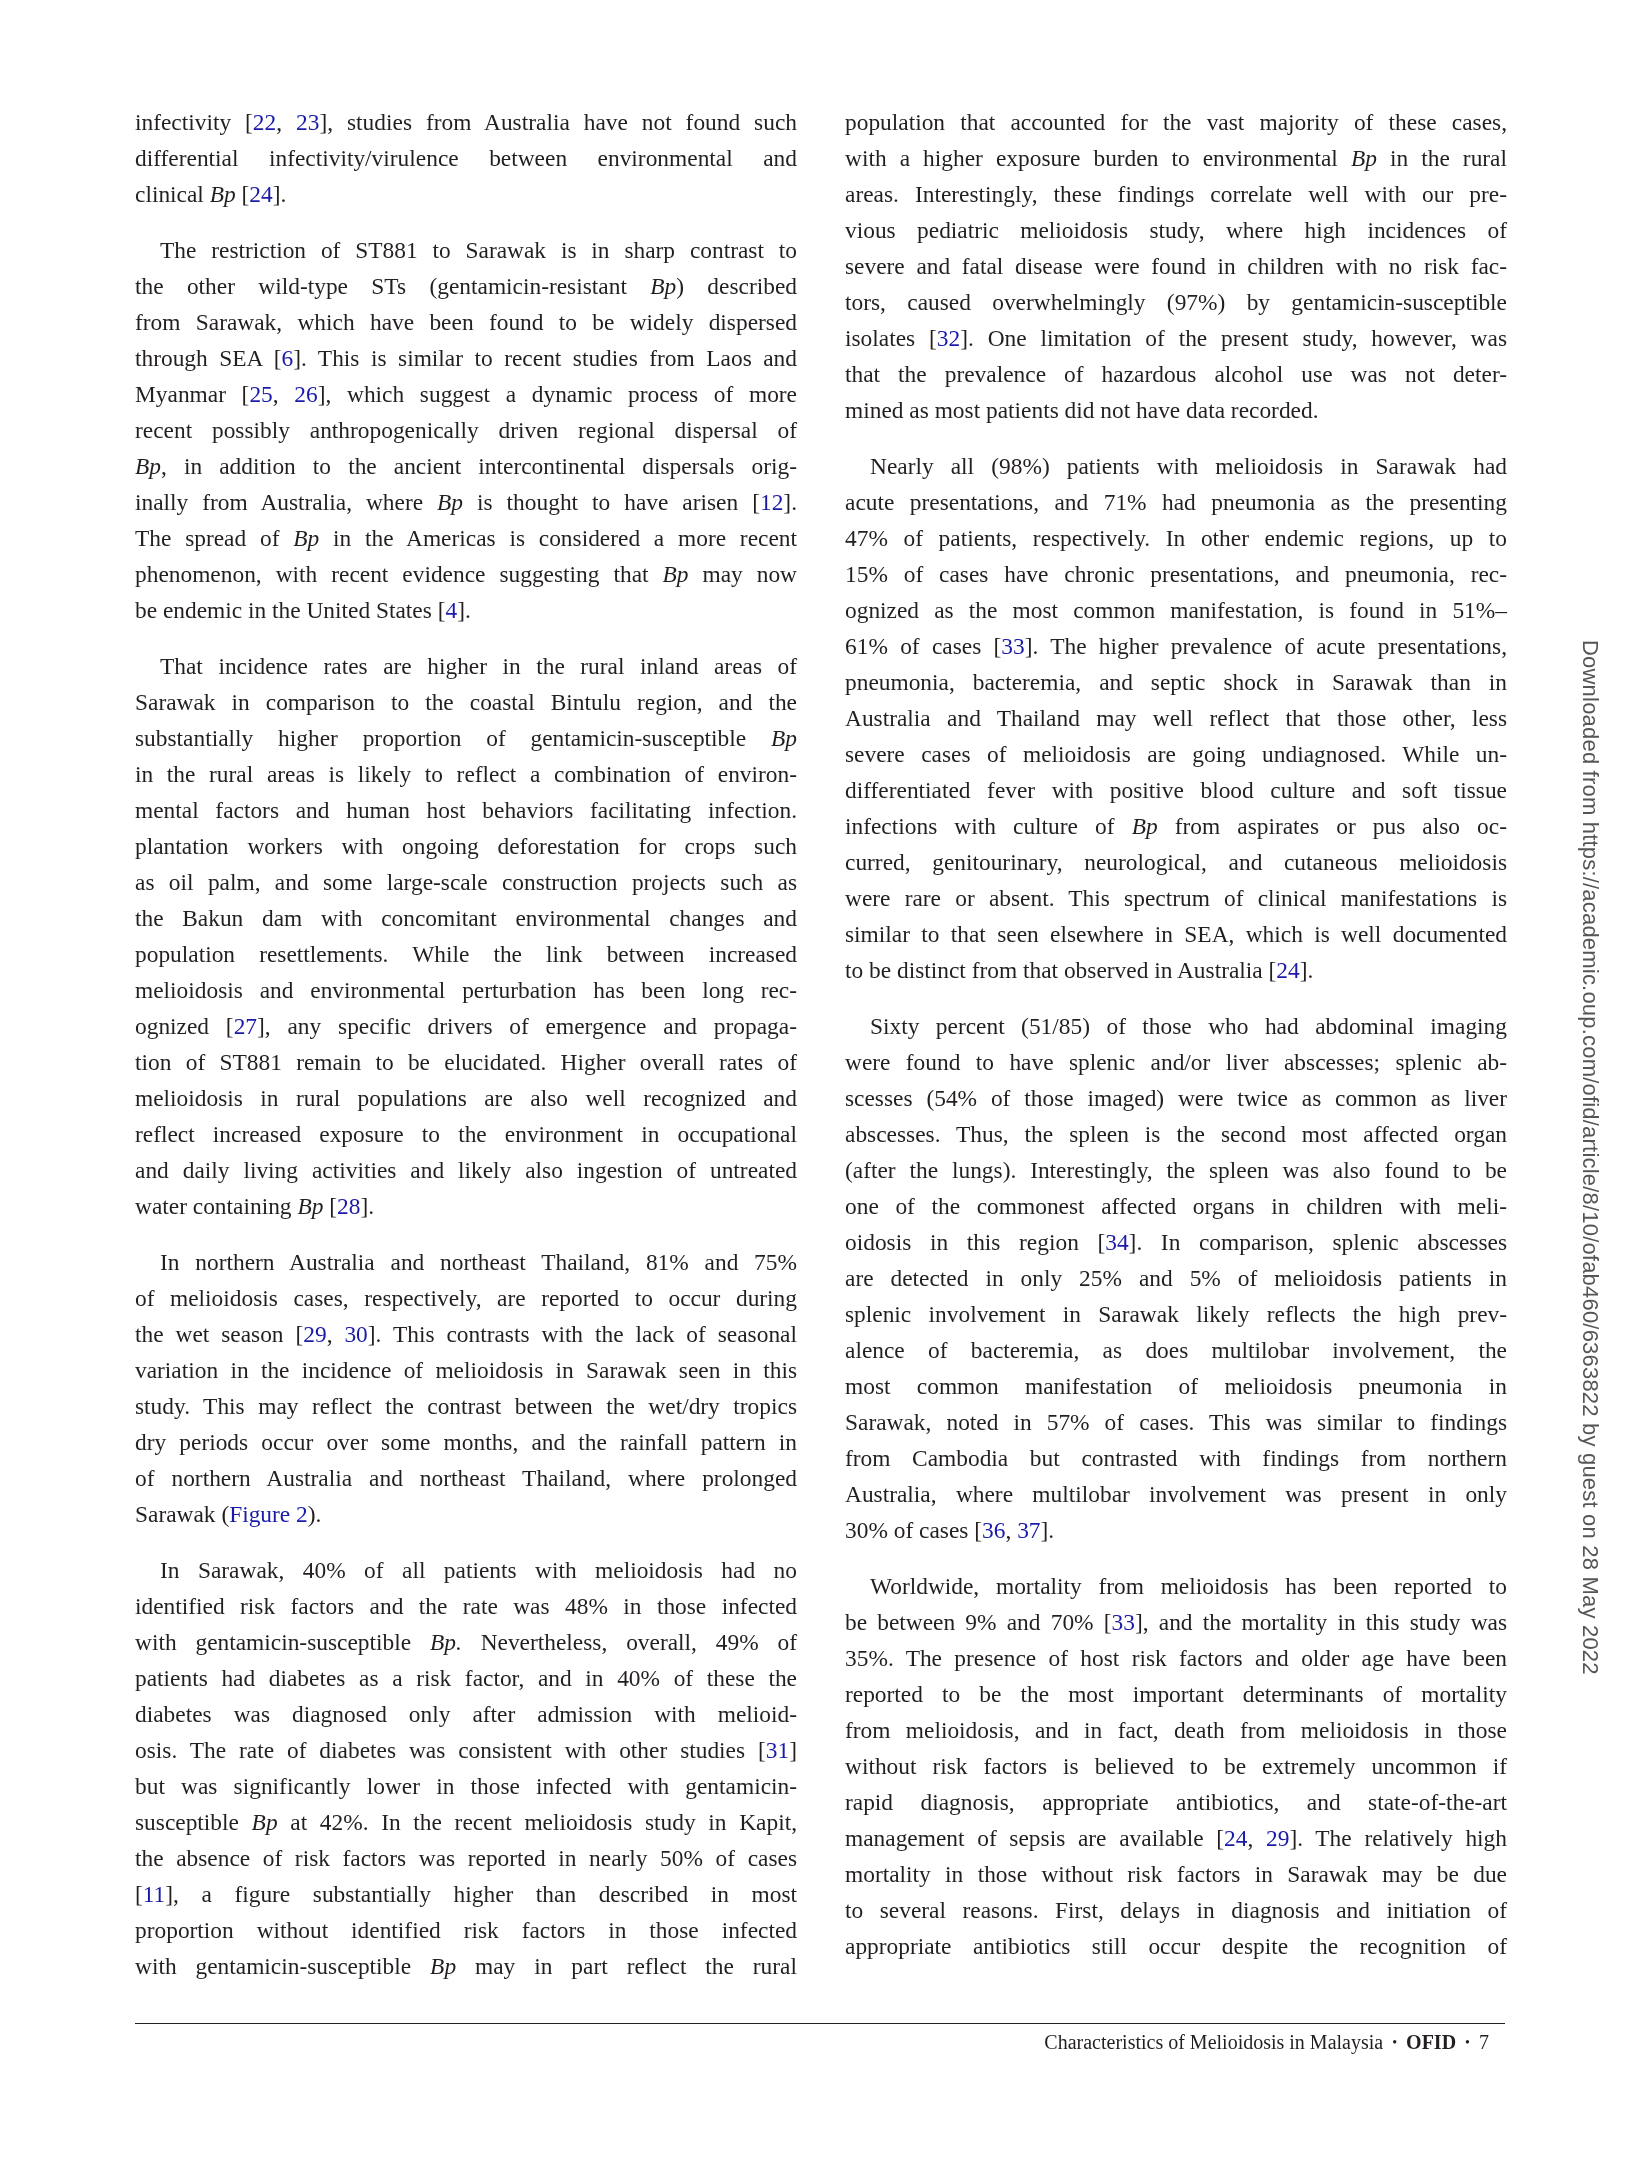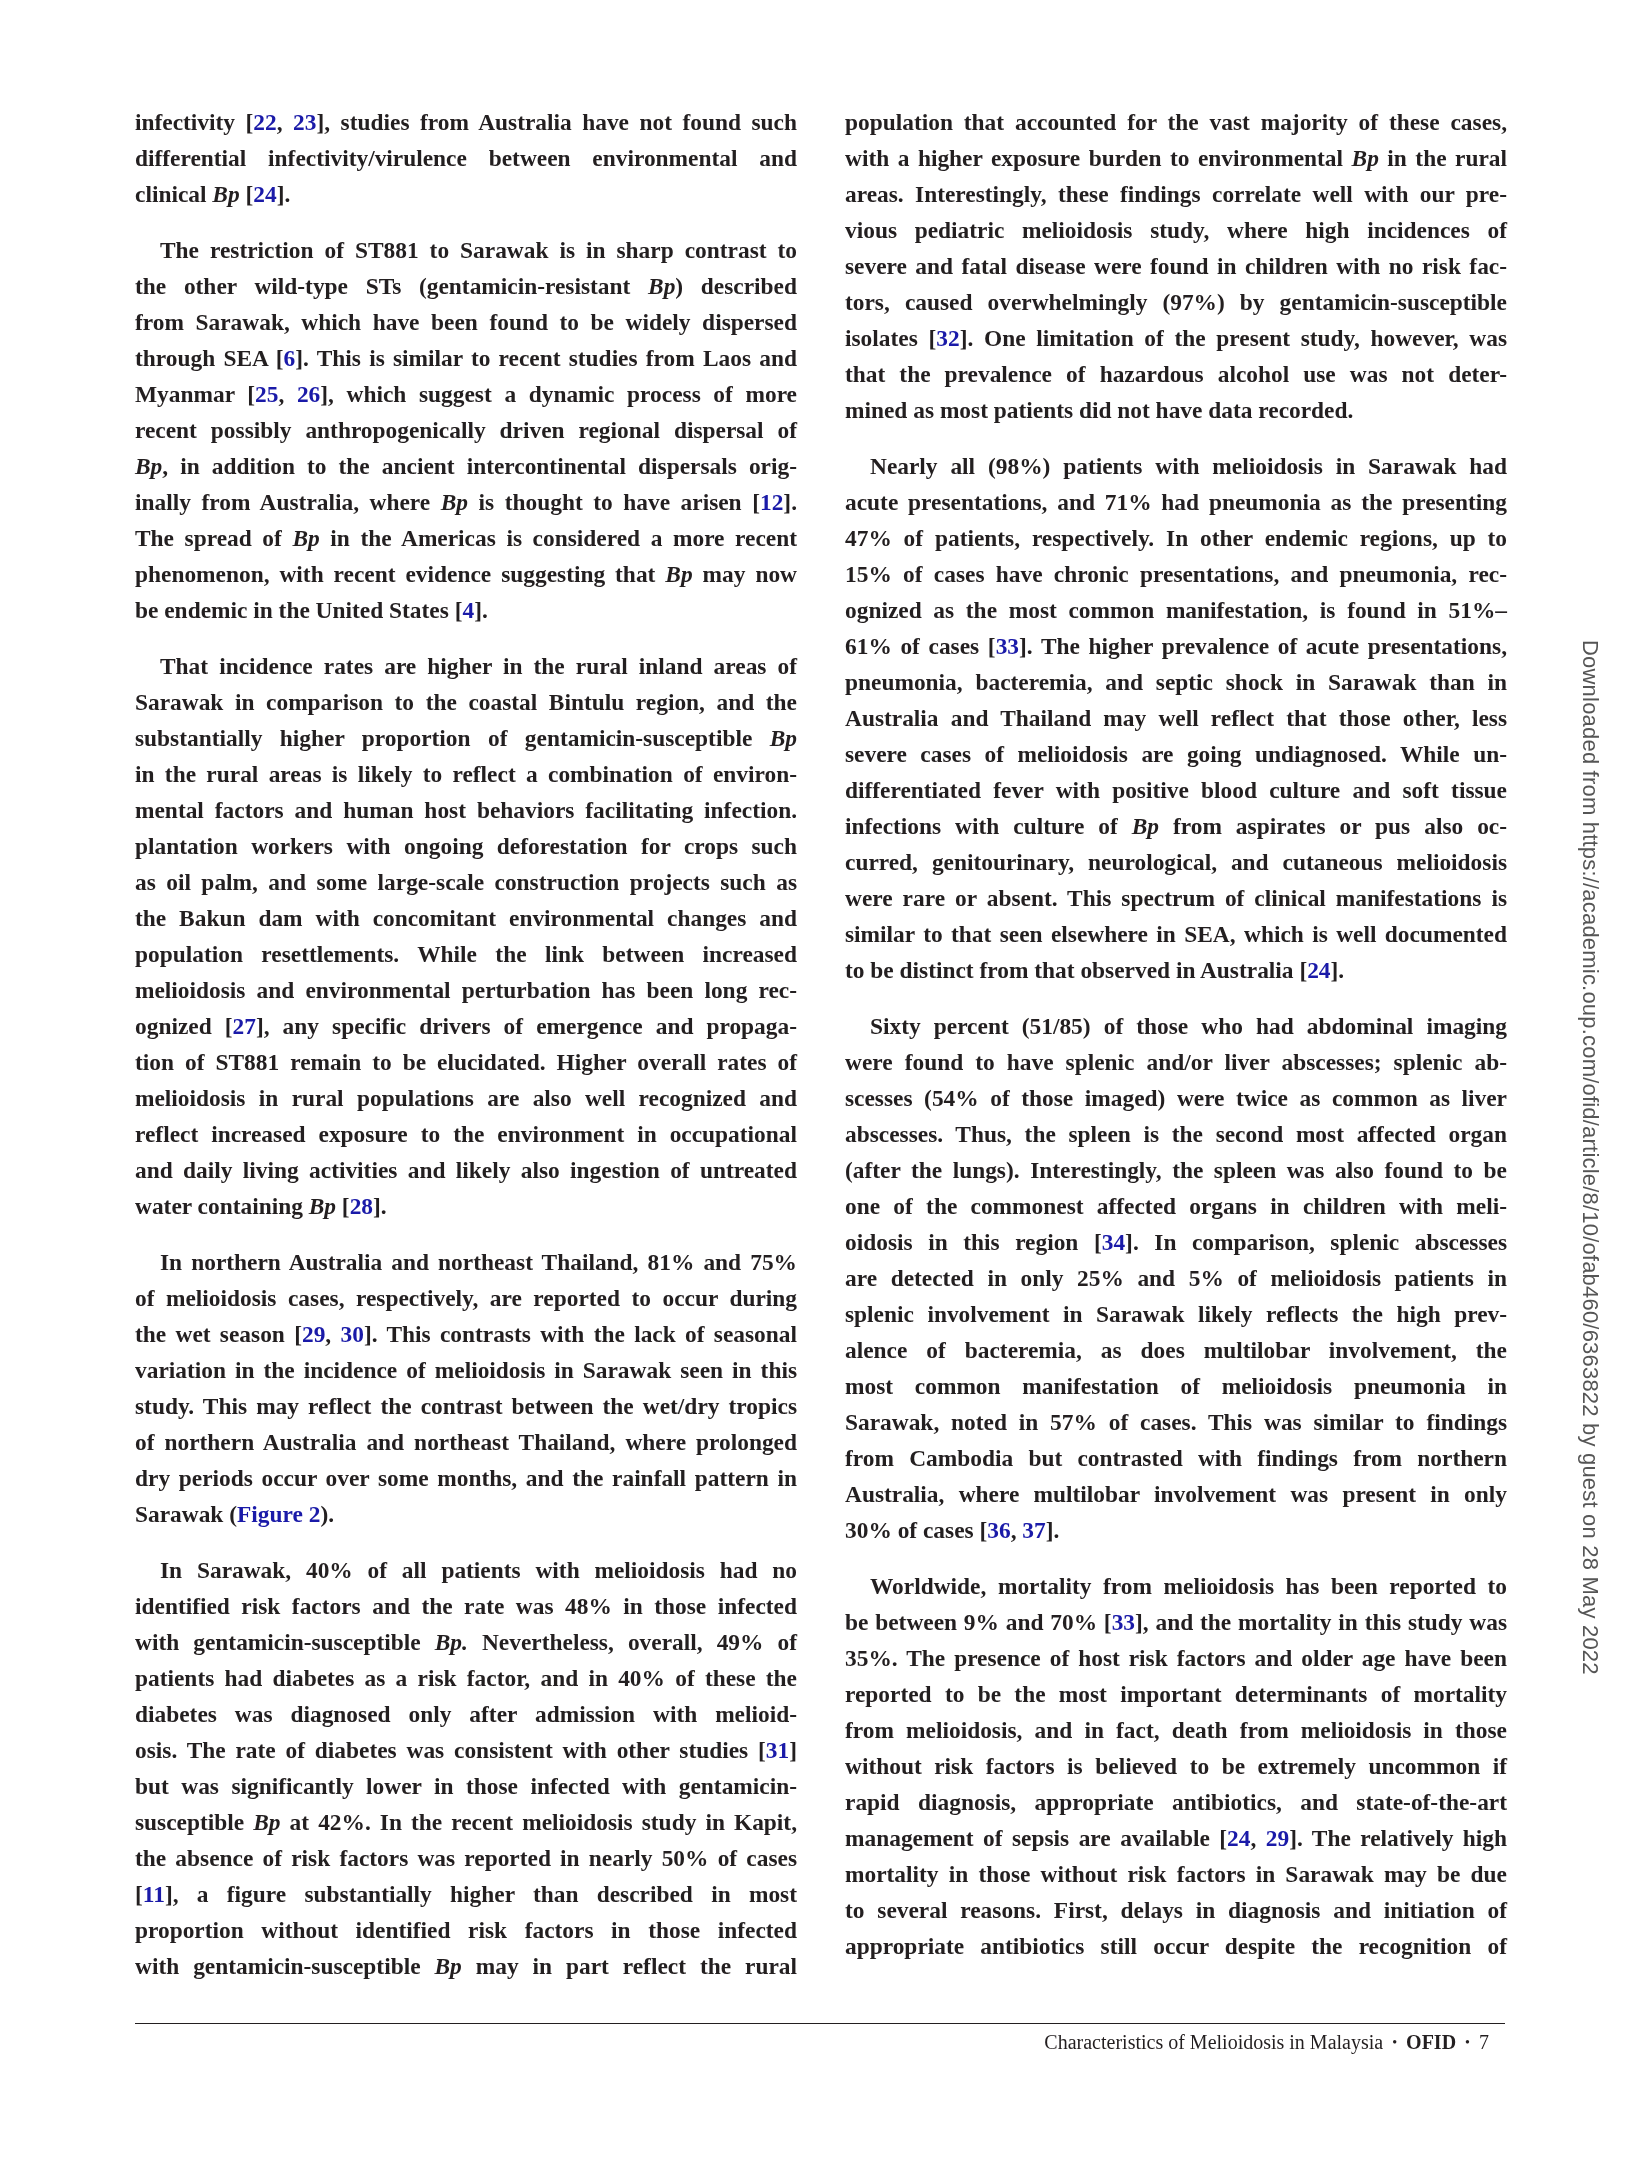--- a/index.html
+++ b/index.html
@@ -1,18 +1,18 @@
 <!DOCTYPE html>
 <html><head>
 <meta charset="utf-8">
 <style>
   html, body { margin: 0; padding: 0; background: #ffffff; }
   body { width: 1650px; height: 2174px; position: relative; overflow: hidden;
          font-family: "Liberation Serif", "DejaVu Serif", serif; color: #231f20; }
-  .col { position: absolute; top: 104px; width: 662px; font-weight: bold; }
+  .col { position: absolute; top: 104px; width: 662px; }
   .col-left { left: 135px; }
   .col-right { left: 845px; }
   .line { height: 36px; line-height: 36px; font-size: 23.4px; white-space: nowrap;
           text-align: justify; text-align-last: justify; overflow: visible; }
   .line.last { text-align-last: left; }
   .line.indent { text-indent: 25px; margin-top: 20px; }
   .cite { color: #1a1aa8; }
   .it { font-style: italic; }
   .rule { position: absolute; left: 135px; top: 2023px; width: 1370px; height: 0; border-top: 1.6px solid #231f20; }
   .footer { position: absolute; right: 161px; top: 2029px; font-size: 20px; line-height: 26px; white-space: nowrap; }
@@ -54,22 +54,22 @@
     <div class="line"><span>tion of ST881 remain to be elucidated. Higher overall rates of</span></div>
     <div class="line"><span>melioidosis in rural populations are also well recognized and</span></div>
     <div class="line"><span>reflect increased exposure to the environment in occupational</span></div>
     <div class="line"><span>and daily living activities and likely also ingestion of untreated</span></div>
     <div class="line last"><span>water containing </span><span class="it">Bp</span><span> [</span><span class="cite">28</span><span>].</span></div>
     <div class="line indent"><span>In northern Australia and northeast Thailand, 81% and 75%</span></div>
     <div class="line"><span>of melioidosis cases, respectively, are reported to occur during</span></div>
     <div class="line"><span>the wet season [</span><span class="cite">29</span><span>, </span><span class="cite">30</span><span>]. This contrasts with the lack of seasonal</span></div>
     <div class="line"><span>variation in the incidence of melioidosis in Sarawak seen in this</span></div>
     <div class="line"><span>study. This may reflect the contrast between the wet/dry tropics</span></div>
+    <div class="line"><span>dry periods occur over some months, and the rainfall pattern in</span></div>
     <div class="line"><span>of northern Australia and northeast Thailand, where prolonged</span></div>
-    <div class="line"><span>dry periods occur over some months, and the rainfall pattern in</span></div>
     <div class="line last"><span>Sarawak (</span><span class="cite">Figure 2</span><span>).</span></div>
     <div class="line indent"><span>In Sarawak, 40% of all patients with melioidosis had no</span></div>
     <div class="line"><span>identified risk factors and the rate was 48% in those infected</span></div>
     <div class="line"><span>with gentamicin-susceptible </span><span class="it">Bp.</span><span> Nevertheless, overall, 49% of</span></div>
     <div class="line"><span>patients had diabetes as a risk factor, and in 40% of these the</span></div>
     <div class="line"><span>diabetes was diagnosed only after admission with melioid-</span></div>
     <div class="line"><span>osis. The rate of diabetes was consistent with other studies [</span><span class="cite">31</span><span>]</span></div>
     <div class="line"><span>but was significantly lower in those infected with gentamicin-</span></div>
     <div class="line"><span>susceptible </span><span class="it">Bp</span><span> at 42%. In the recent melioidosis study in Kapit,</span></div>
     <div class="line"><span>the absence of risk factors was reported in nearly 50% of cases</span></div>

